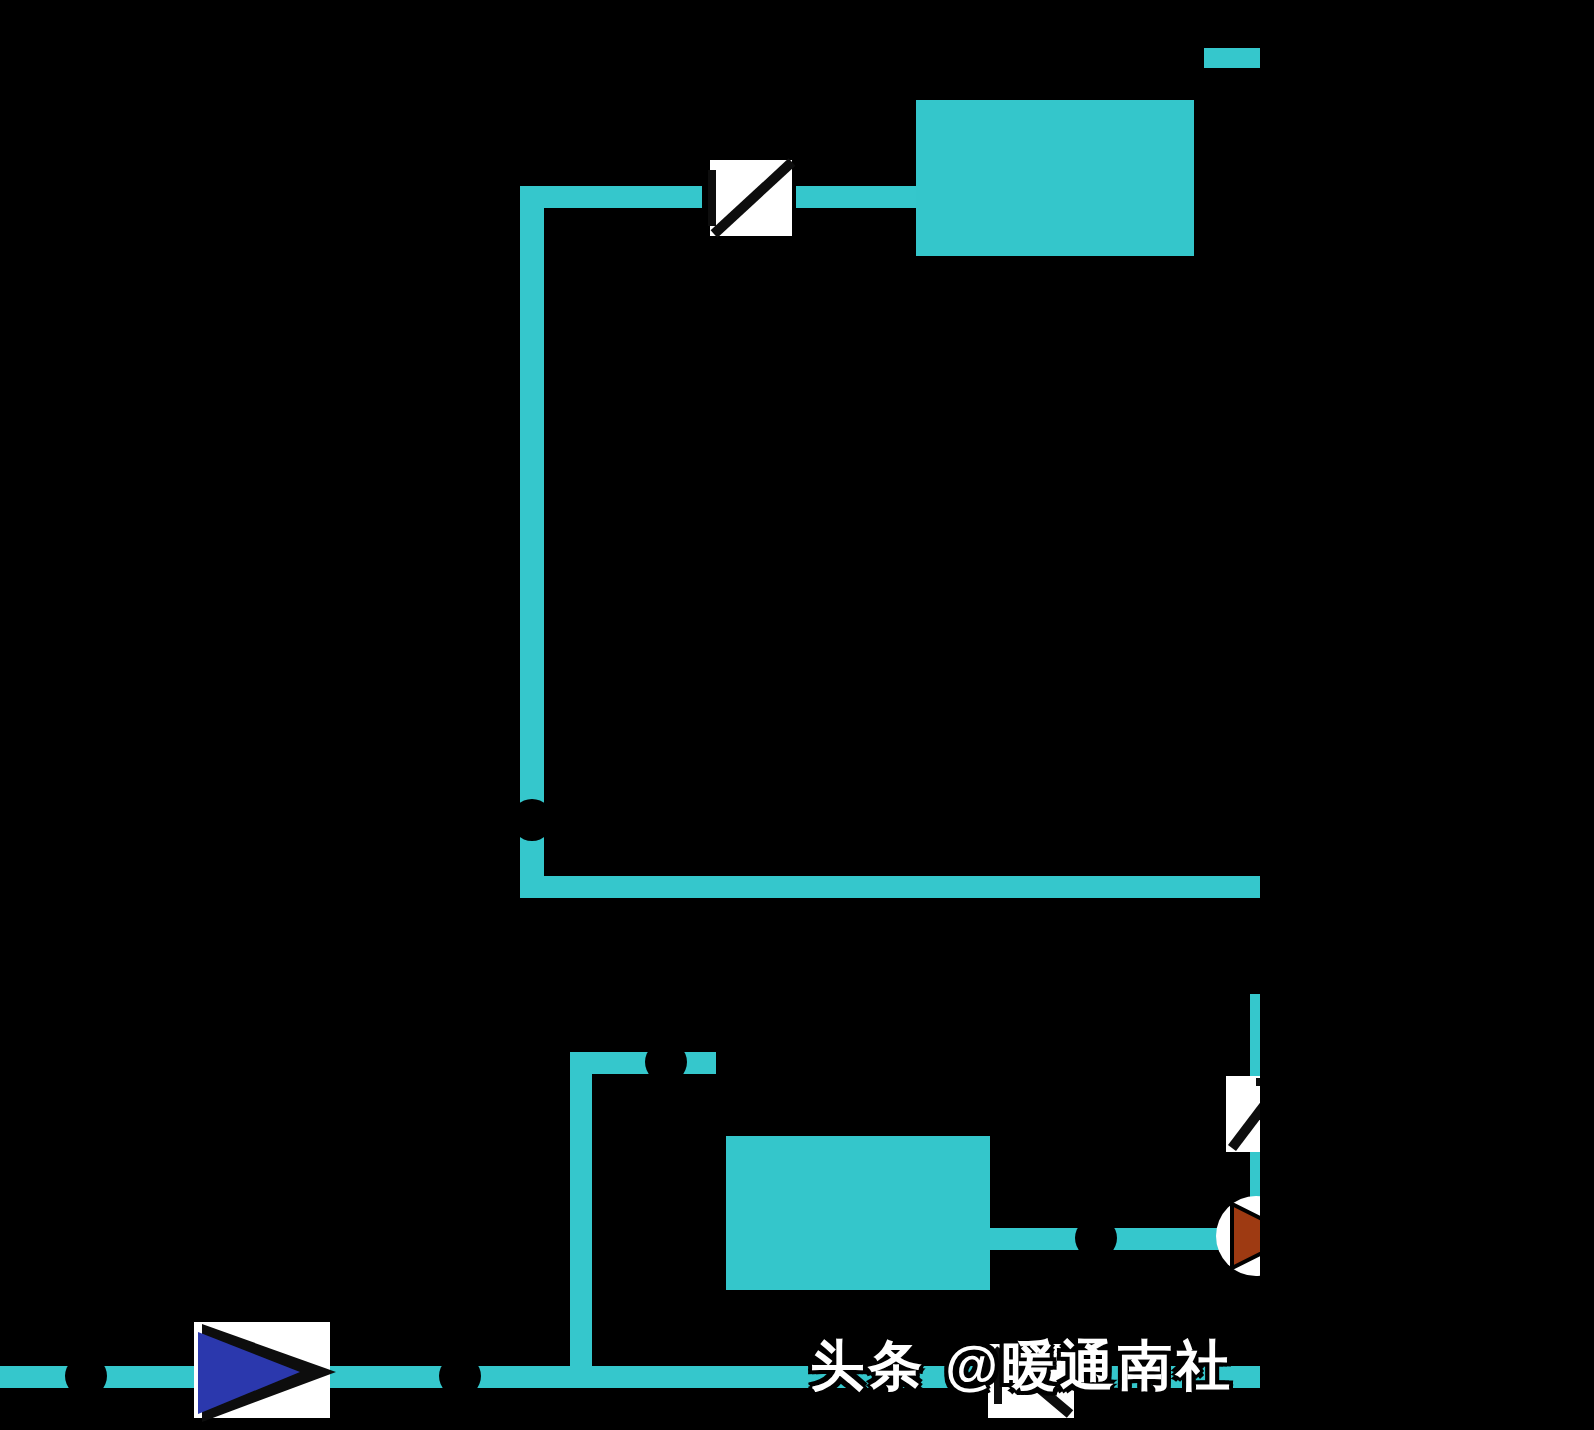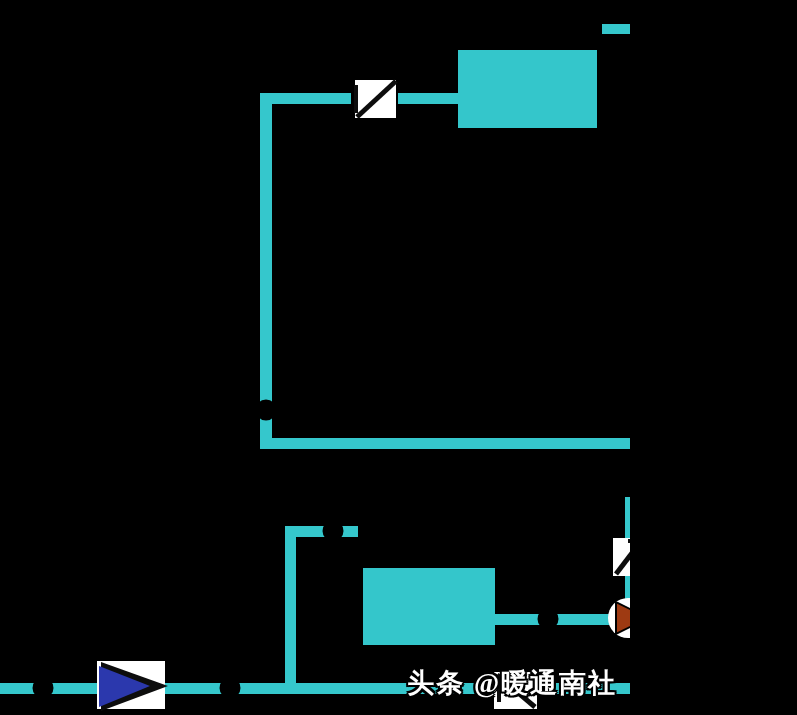--- a/index.html
+++ b/index.html
@@ -1,20 +1,20 @@
 <!DOCTYPE html>
 <html style="--background: #000000; --pipe: #35c7cc; --equipment: #34c6cb; --valve-body: #ffffff; --valve-mark: #0d0d0d; --pump-body: #ffffff; --pump-rotor: #9e3a12; --direction-fill: #2b38ad; --junction-dot: #000000; --vent-ring: #ffffff; --vent-fill: #000000;"><head>
 <meta charset="utf-8">
 <style>
   html,body { margin:0; padding:0; background:#000; }
   .canvas {
     position:relative; width:630px; height:715px;
     background:var(--background,#000);
     overflow:hidden;
-    font-family:Liberation Serif, serif;
+    font-family:Liberation Sans, sans-serif;
   }
   .pipe  { position:absolute; background:var(--pipe,#35c7cc); }
   .box   { position:absolute; background:var(--equipment,#34c6cb); }
   .dot   { position:absolute; width:21px; height:21px; border-radius:50%;
            background:var(--junction-dot,#000); transform:translate(-50%,-50%); }
   svg.overlay { position:absolute; left:0; top:0; width:797px; height:715px; }
   .watermark {
     position:absolute; top:665px; right:13px;
     color:#ffffff; font-weight:bold; font-size:27px; letter-spacing:2px;
     text-shadow:-2px -2px 0 #000, 2px -2px 0 #000, -2px 2px 0 #000, 2px 2px 0 #000,

